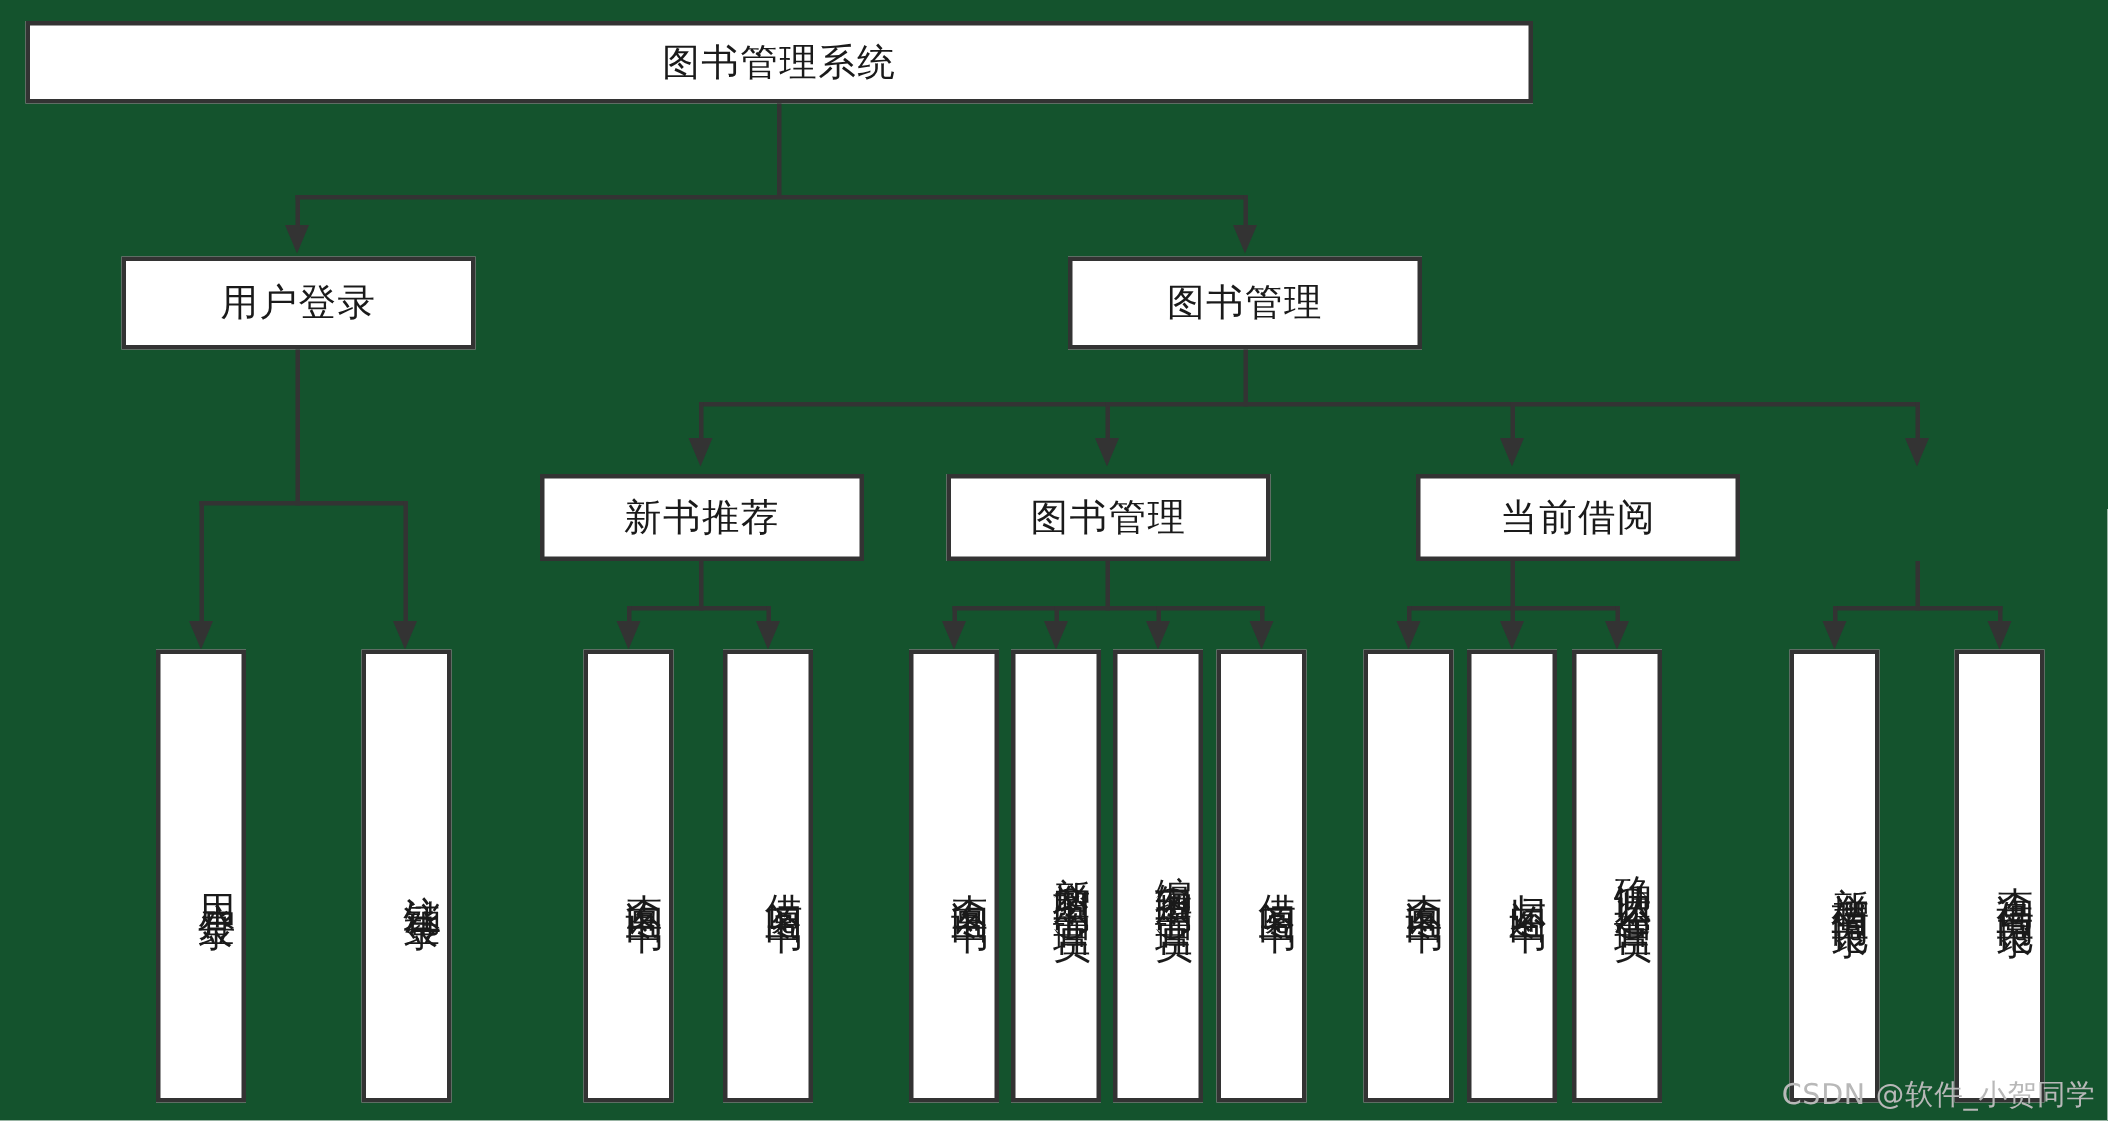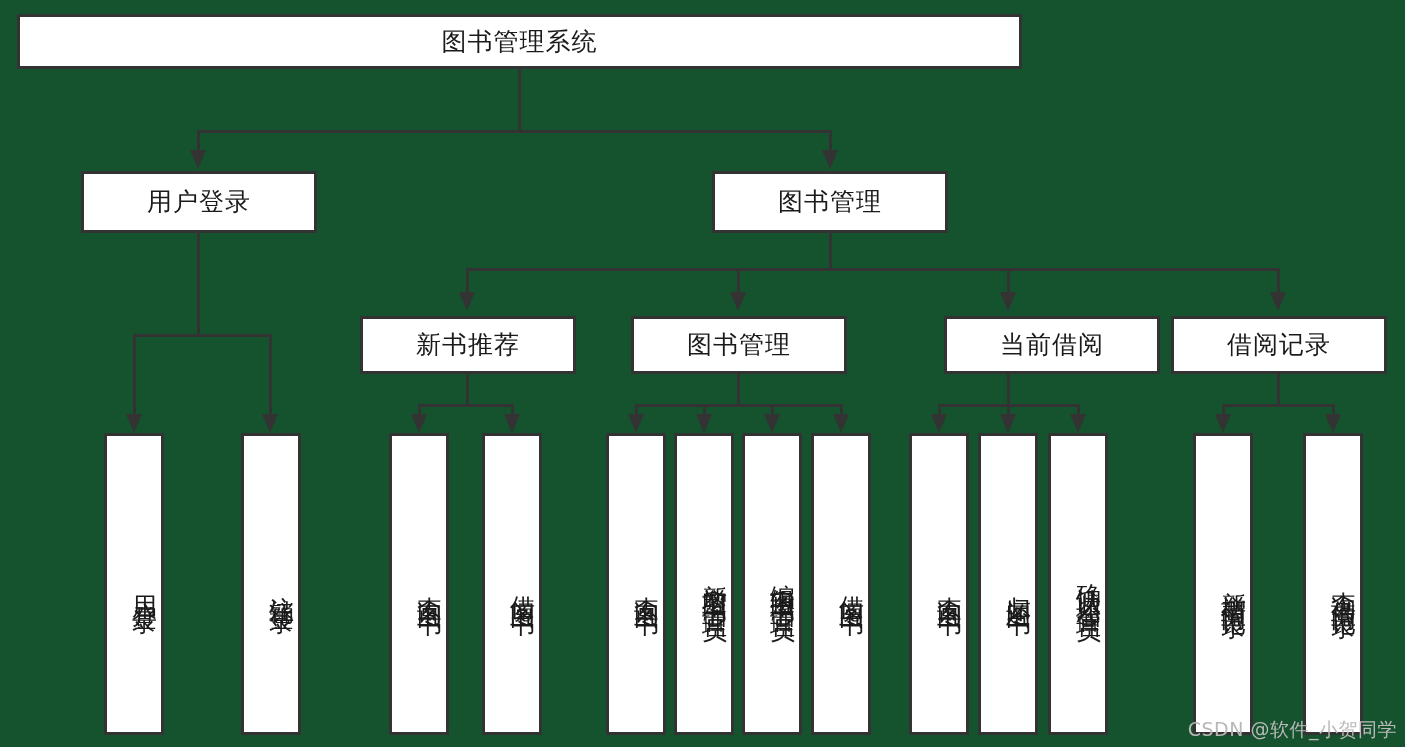--- a/index.html
+++ b/index.html
@@ -114,23 +114,20 @@
   <div class="arrow" style="left:1270px; top:292px;"></div>
 
   <div class="node horiz" style="left:360px; top:316px; width:216px; height:58px;text-align:center;">
     <span>新书推荐</span>
   </div>
   <div class="node horiz" style="left:631px; top:316px; width:216px; height:58px;">
     <span>图书管理</span>
   </div>
   <div class="node horiz" style="left:944px; top:316px; width:216px; height:58px;">
     <span>当前借阅</span>
-  </div>
-  <div class="node horiz" style="left:1171px; top:316px; width:216px; height:58px;">
-    <span>借阅记录</span>
   </div>
 
   <div class="seg v" style="left:466px; top:374px; height:33px;"></div>
   <div class="seg h" style="left:418px; top:404px; width:96px;"></div>
   <div class="seg v" style="left:418px; top:404px; height:12px;"></div>
   <div class="arrow" style="left:411px; top:414px;"></div>
   <div class="seg v" style="left:511px; top:404px; height:12px;"></div>
   <div class="arrow" style="left:504px; top:414px;"></div>
 
   <div class="seg v" style="left:737px; top:374px; height:33px;"></div>

